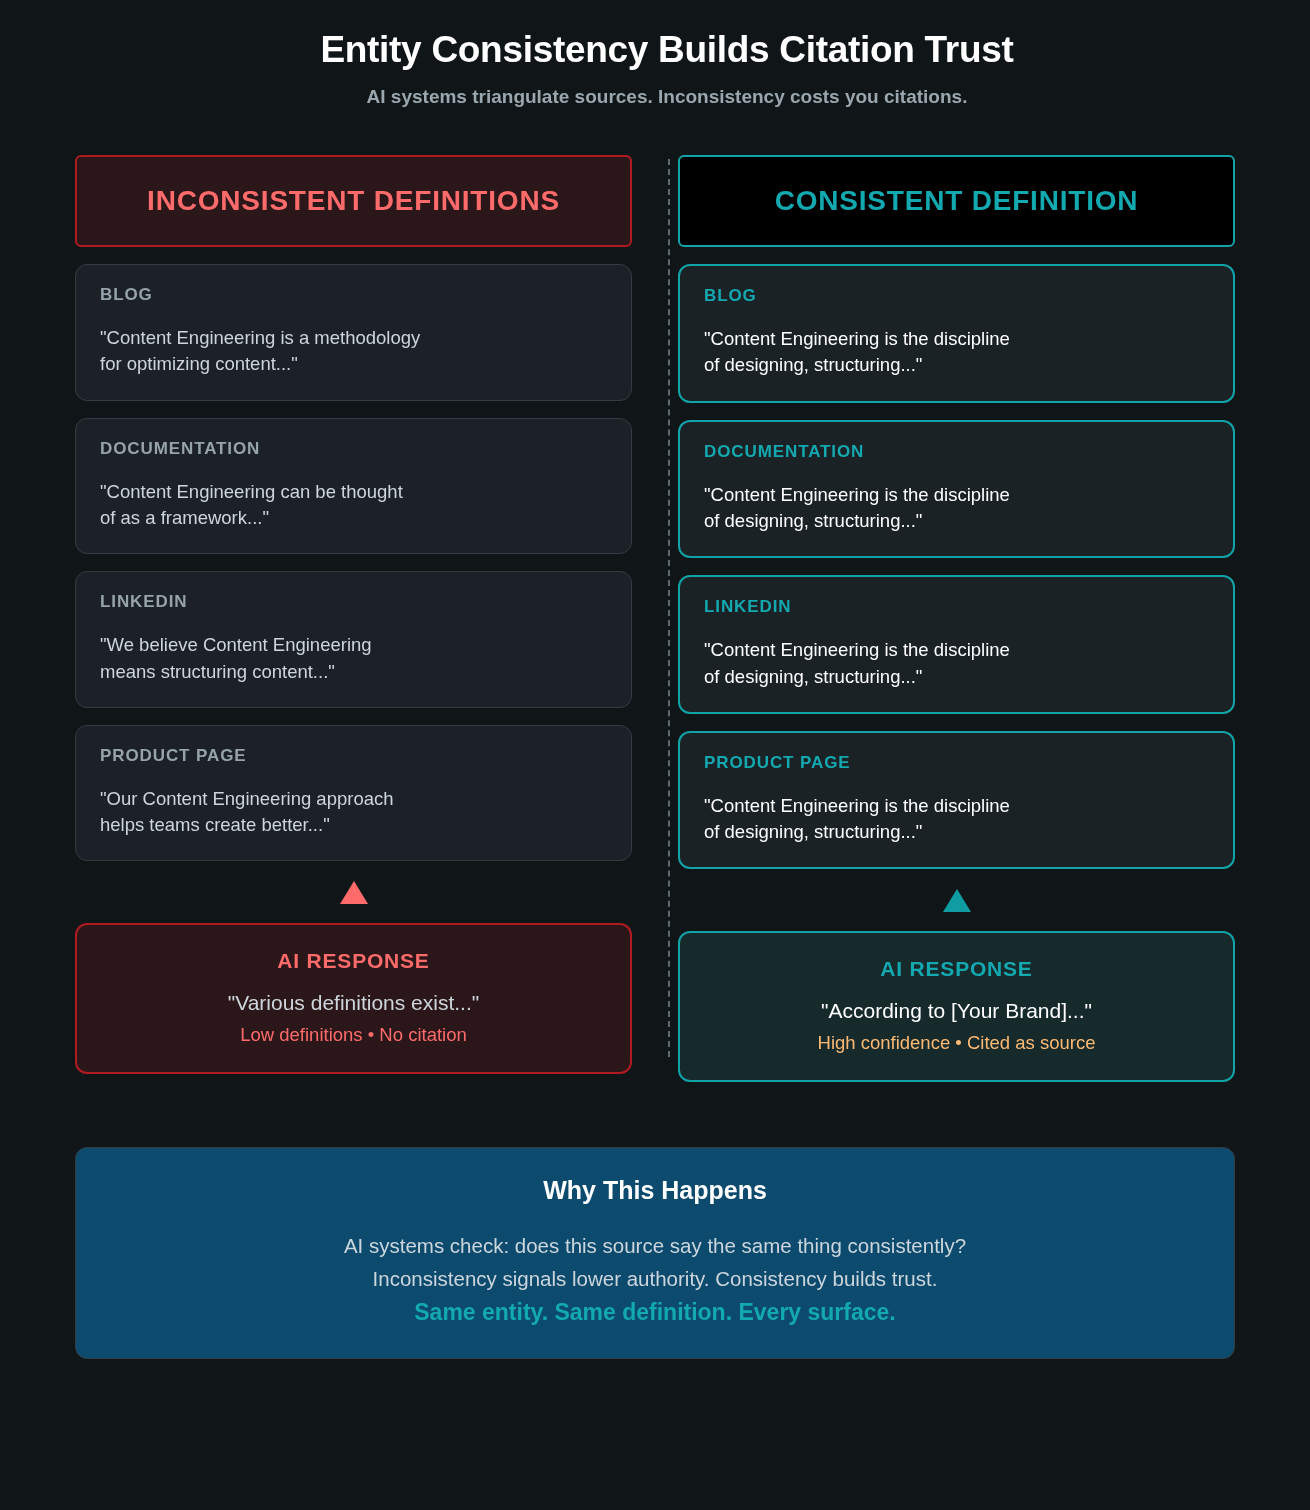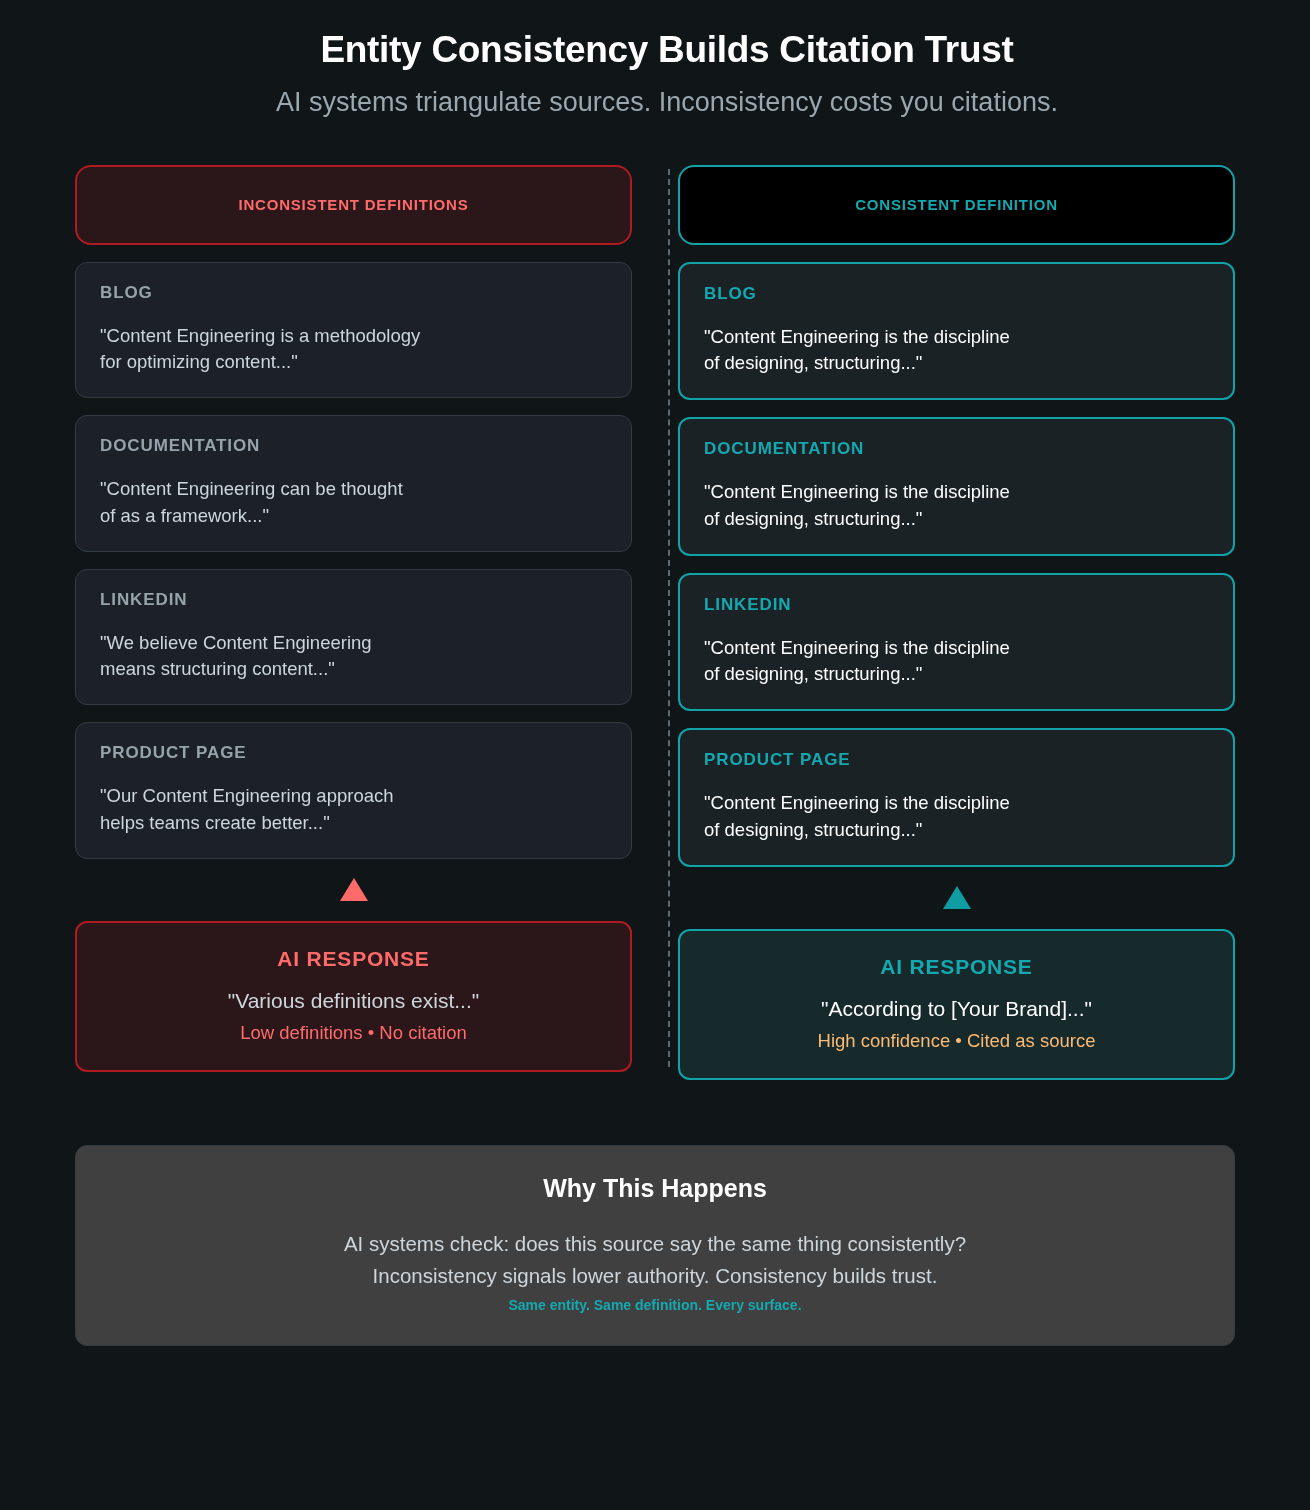--- a/index.html
+++ b/index.html
@@ -31,25 +31,25 @@
   }
   .title {
     font-size: 37px;
     font-weight: bold;
     color: #ffffff;
     letter-spacing: -0.3px;
     margin: 0;
     line-height: 1.2;
   }
   .subtitle {
-    font-size: 27px;
+    font-size: 19px;
     color: #9aa7ae;
     margin: 14px 0 0 0;
     line-height: 1.2;
-    font-weight: normal;
+    font-weight: bold;
   }
 
   
   .compare {
     position: relative;
     margin-top: 46px;
     padding: 0 75px;
     display: flex;
     gap: 46px;
     box-sizing: border-box;
@@ -64,26 +64,26 @@
     position: absolute;
     left: 668px;
     top: 4px;
     width: 0;
     height: 898px;
     border-left: 2px dashed #5c6b72;
   }
 
   
   .col-header {
-    border-radius: 16px;
-    height: 80px;
+    border-radius: 6px;
+    height: 92px;
     display: flex;
     align-items: center;
     justify-content: center;
-    font-size: 15px;
+    font-size: 28px;
     font-weight: bold;
     letter-spacing: 0.8px;
     box-sizing: border-box;
   }
   .col-header.bad {
     background: #2b1719;
     border: 2px solid #b01b22;
     color: #ff6b6b;
   }
   .col-header.good {
@@ -176,40 +176,40 @@
 
   .response-meta {
     font-size: 18.5px;
   }
   .response.bad .response-meta { color: #ff6b6b; }
   .response.good .response-meta { color: #fdba74; }
 
   
   .why {
     margin: 65px 75px 0 75px;
-    background: #404040;
+    background: #0c4a6e;
     border: 1px solid #333c44;
     border-radius: 12px;
     padding: 28px 24px 32px 24px;
     text-align: center;
     box-sizing: border-box;
   }
   .why-title {
     font-size: 25px;
     font-weight: bold;
     color: #ffffff;
     margin-bottom: 25px;
   }
   .why-line {
     font-size: 20.5px;
     color: #cdd6dc;
     line-height: 1.58;
   }
   .why-accent {
-    font-size: 14px;
+    font-size: 23px;
     color: #13a9b0;
     font-weight: bold;
     margin-top: 4px;
   }
 
   
   .principle {
     margin: 40px 75px 0 75px;
     background: #1d2a2c;
     border: 2px solid #12a3a8;

